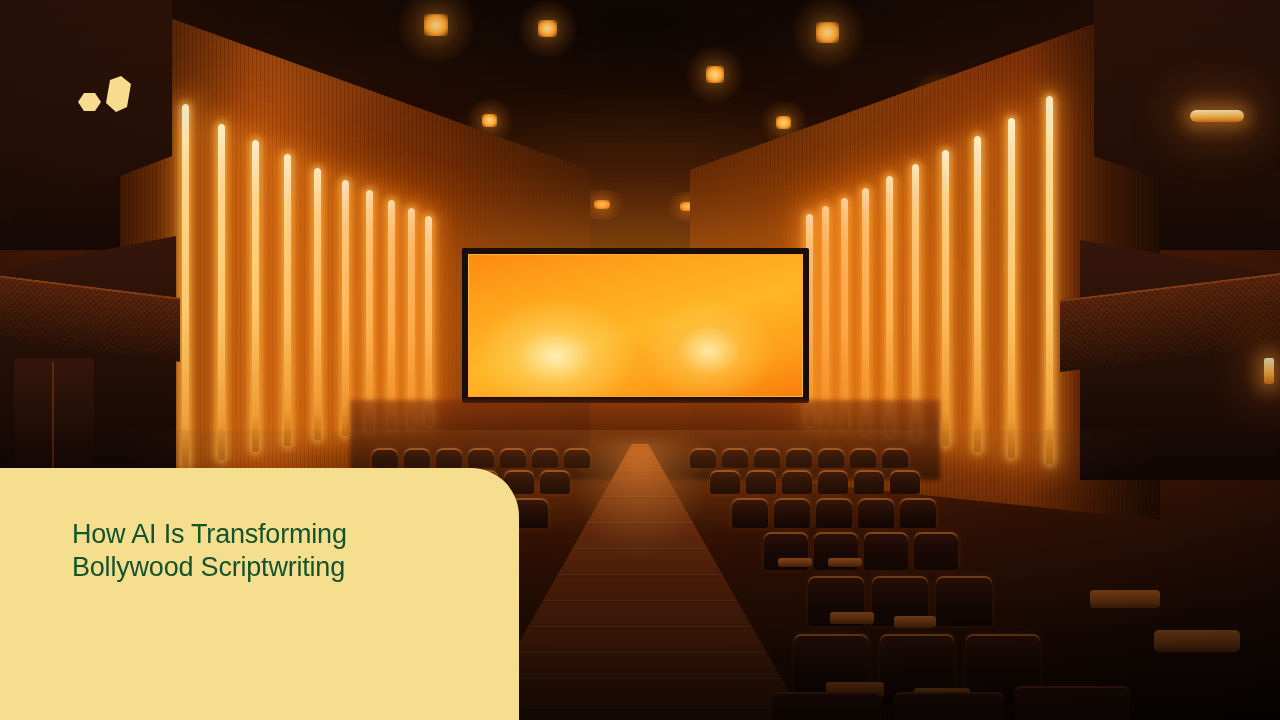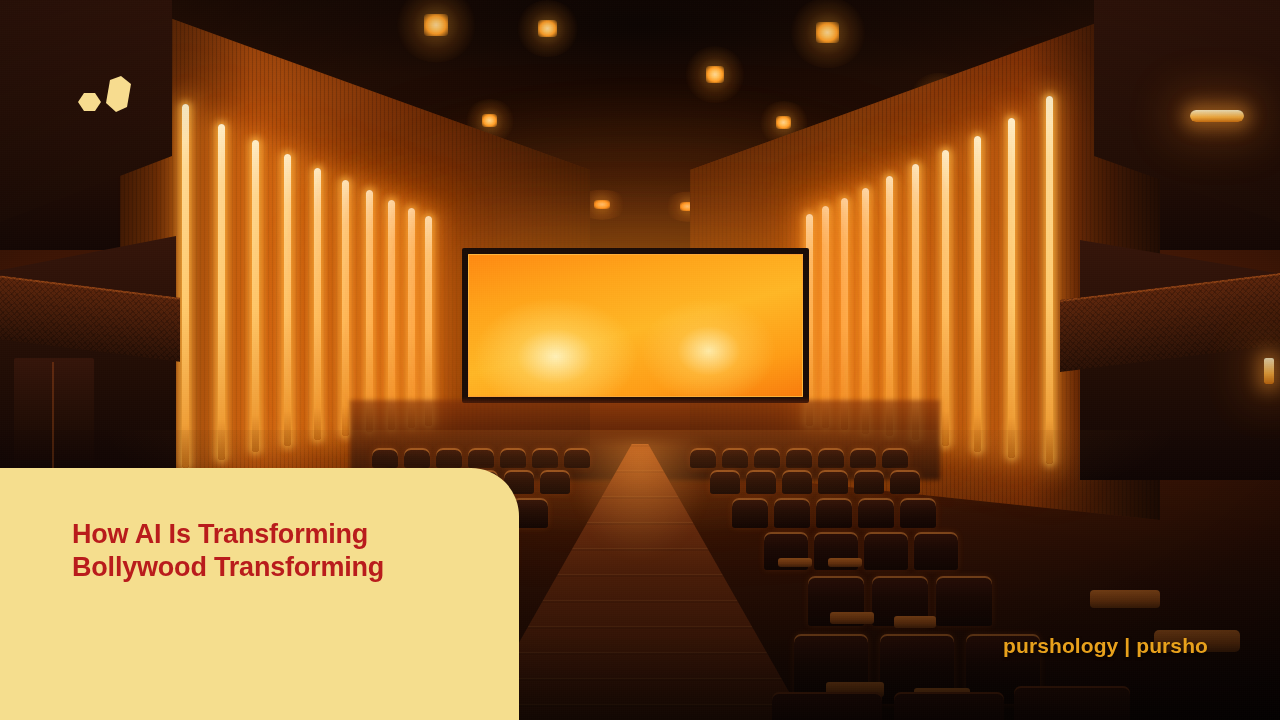--- a/index.html
+++ b/index.html
@@ -204,22 +204,22 @@
   
   .logo { position:absolute; left:74px; top:72px; width:62px; height:48px; }
 
   .title-card {
     position:absolute; left:0; top:468px; width:519px; height:252px;
     background:#f5de8e;
     border-top-right-radius:48px;
   }
   .title-inner { position:absolute; left:72px; top:50px; right:52px; }
   .headline {
-    font-size:27px; line-height:1.24; font-weight:700; letter-spacing:-.2px;
-    color:#b91c1c;
+    font-size:27px; line-height:1.24; font-weight:400; letter-spacing:-.2px;
+    color:#14532d;
   }
   .kicker {
     margin-top:42px;
     font-size:15.5px; letter-spacing:2.6px; font-weight:400; color:#2b1709;
   }
 
   .watermark {
     position:absolute; right:72px; top:634px;
     font-size:21px; font-weight:700; letter-spacing:.1px;
     color:#e8a11c;
@@ -425,20 +425,19 @@
     <svg viewBox="0 0 62 48" width="62" height="48">
       <polygon points="4,30 10,21 21,21 27,30 21,39 10,39" fill="#f7dc8f"></polygon>
       <polygon points="36,8 47,4 57,12 53,35 42,40 32,31" fill="#f7dc8f"></polygon>
     </svg>
   </div>
 
   <div class="title-card">
     <div class="title-inner">
       <div class="headline">
         <div>How AI Is Transforming</div>
-        <div>Bollywood Transforming</div>
+        <div>Bollywood Scriptwriting</div>
       </div>
     </div>
   </div>
 
-  <div class="watermark">purshology | pursho</div>
 
 </div>
 
 </body></html>

